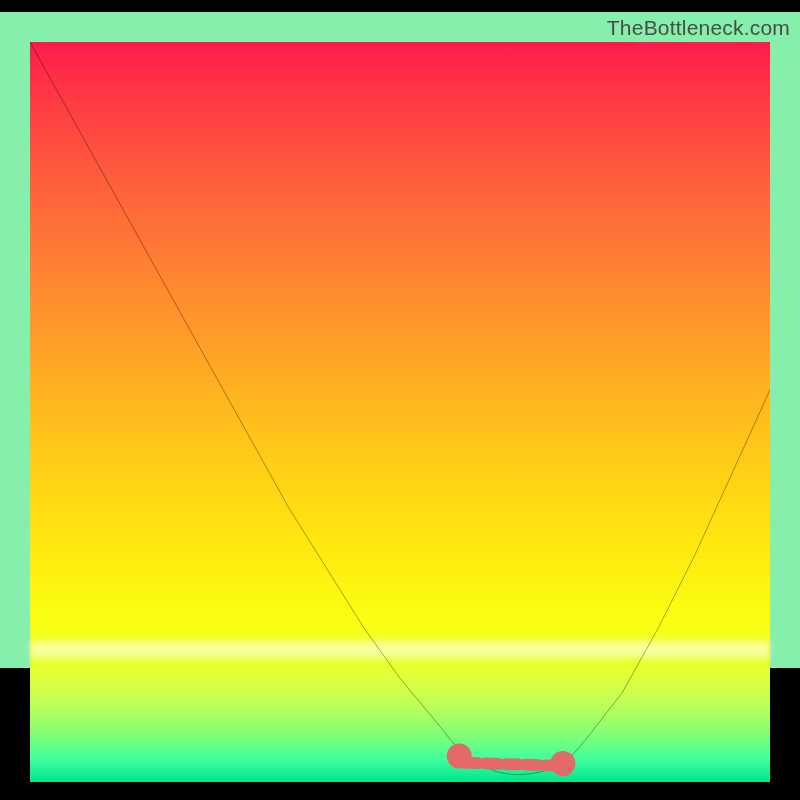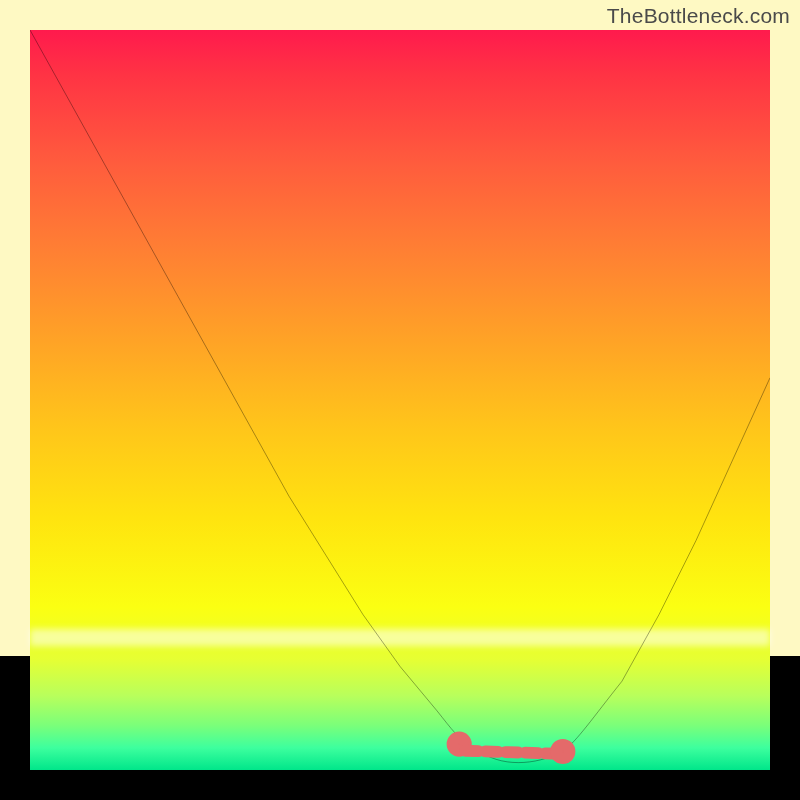--- a/index.html
+++ b/index.html
@@ -8,21 +8,22 @@
     width: 800px;
     height: 800px;
     background: #000;
     overflow: hidden;
     font-family: Arial, Helvetica, sans-serif;
   }
   .frame {
     position: relative;
     width: 800px;
     height: 656px;
-    background: #fef9c3;
+    background: #86efac;
+    margin-top: 12px;
   }
   .plot {
     position: absolute;
     left: 30px;
     top: 30px;
     width: 740px;
     height: 740px;
     background: linear-gradient(to bottom,
       #ff1a4d 0%,
       #ff3344 6%,

